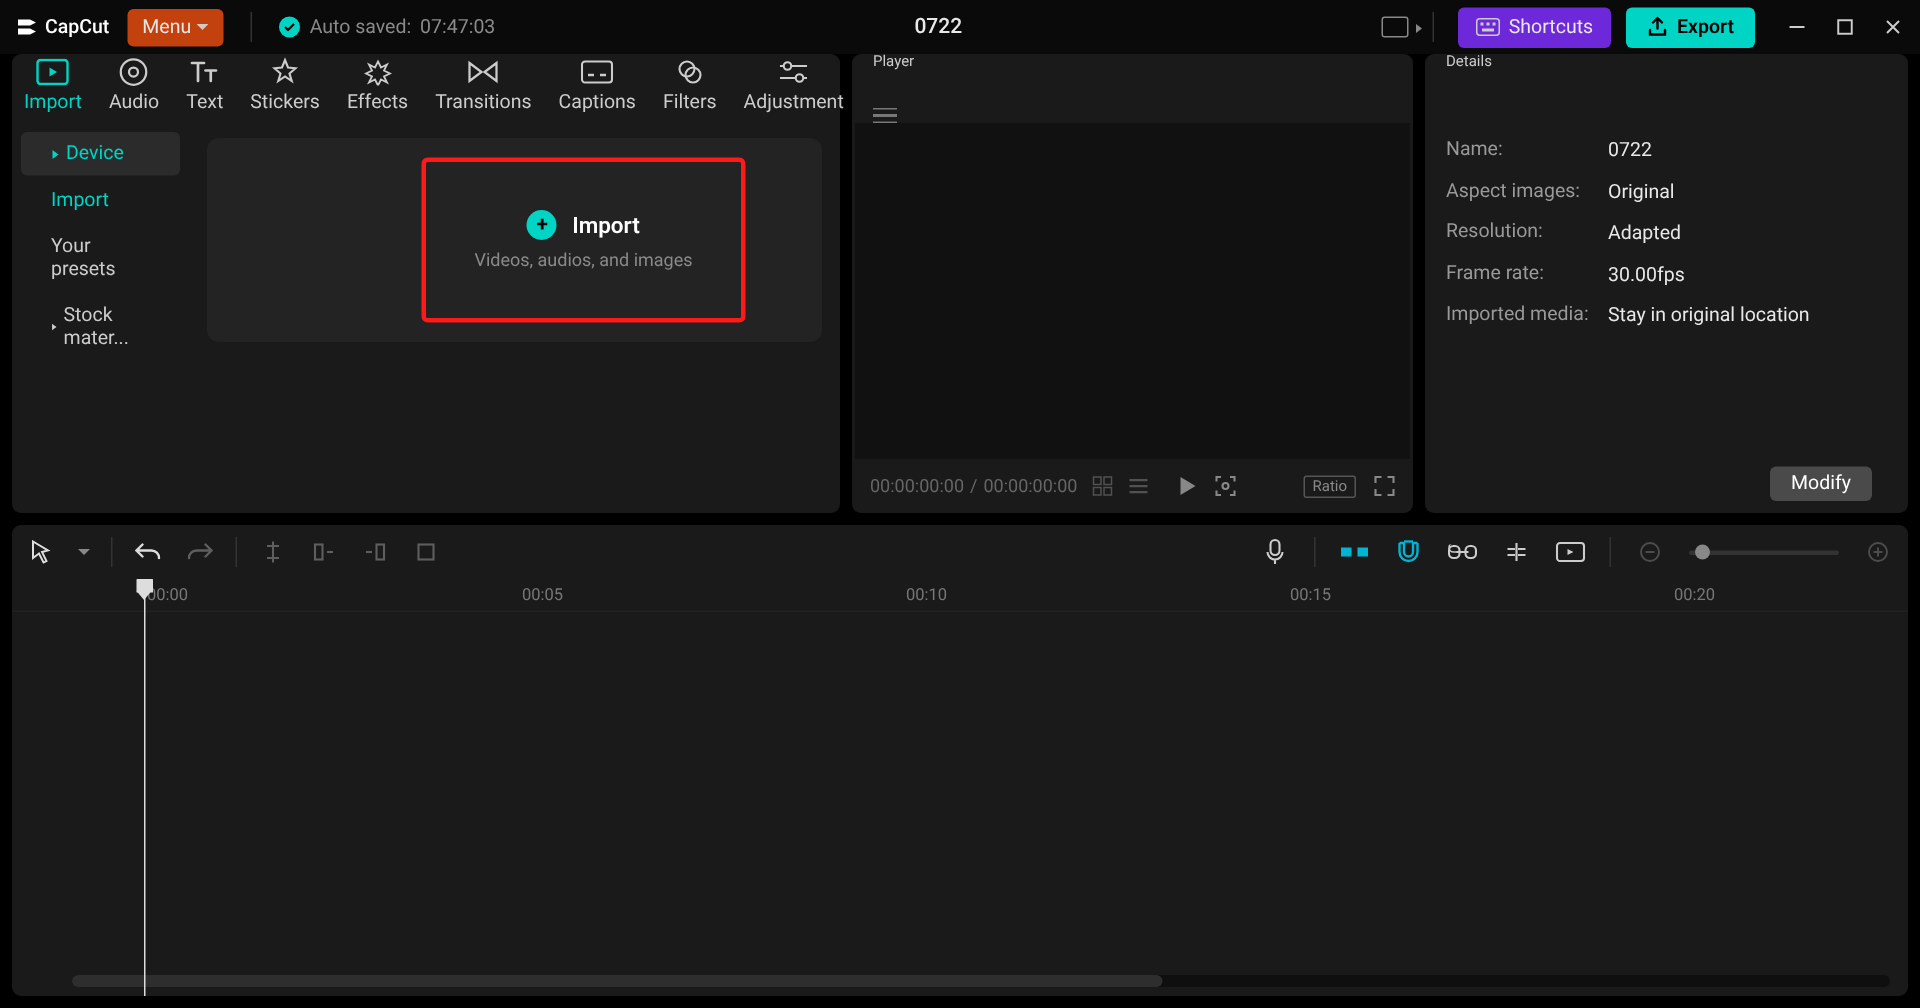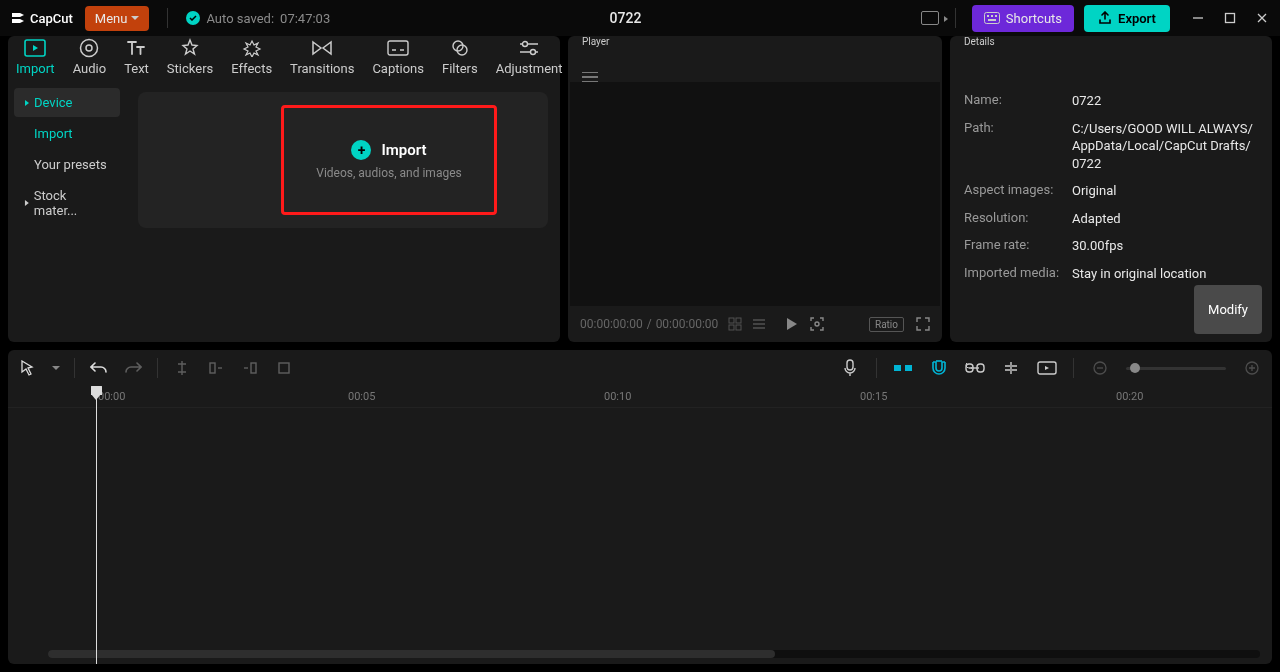--- a/index.html
+++ b/index.html
@@ -21,21 +21,21 @@
 .layout-icon::after { content:""; position:absolute; right:-10px; top:4px; border-left:4px solid #888; border-top:3px solid transparent; border-bottom:3px solid transparent; }
 
 .main { display:flex; height:306px; gap:8px; padding:0 8px; }
 .left-panel { width:552px; background:#1a1a1a; border-radius:6px; display:flex; flex-direction:column; }
 .tabs-row { display:flex; height:46px; align-items:flex-end; padding:0 8px 2px 8px; gap:18px; }
 .tab { display:flex; flex-direction:column; align-items:center; gap:3px; cursor:pointer; color:#ccc; font-size:13px; padding-bottom:4px; }
 .tab.active { color:#00d4c4; }
 .tab-icon { width:22px; height:20px; display:flex; align-items:center; justify-content:center; }
 .left-body { flex:1; display:flex; }
 .left-sidebar { width:122px; padding:6px 6px; }
-.side-item { padding:7px 10px; font-size:13px; color:#ccc; border-radius:4px; cursor:pointer; display:flex; align-items:center; gap:4px; margin-bottom:2px; }
+.side-item { padding:7px 20px; font-size:13px; color:#ccc; border-radius:4px; cursor:pointer; display:flex; align-items:center; gap:4px; margin-bottom:2px; }
 .side-item.active { background:#2b2b2b; color:#00d4c4; }
 .side-item.link { color:#00d4c4; }
 .import-area { flex:1; padding:10px 12px; }
 .import-card { border:3px solid #ff1a1a; border-radius:4px; background:#232323; width:216px; height:110px; display:flex; flex-direction:column; align-items:center; justify-content:center; gap:6px; position:relative; margin-left:92px; cursor:pointer; }
 .import-card .row1 { display:flex; align-items:center; gap:10px; }
 .plus-badge { width:20px; height:20px; background:#00d4c4; border-radius:50%; display:flex; align-items:center; justify-content:center; color:#000; font-weight:bold; font-size:14px; }
 .import-title { font-size:15px; font-weight:600; color:#fff; }
 .import-sub { font-size:12px; color:#8a8a8a; }
 .import-card::after { content:""; position:absolute; left:-4px; right:-4px; top:-6px; bottom:-14px; border-radius:8px; pointer-events:none; }
 .import-wrap { background:#232323; border-radius:8px; padding:0; width:410px; height:136px; display:flex; align-items:center; justify-content:center; }
@@ -47,21 +47,21 @@
 .player-body { flex:1; background:#111; margin:0 2px; }
 .player-controls { height:36px; display:flex; align-items:center; padding:0 12px; gap:10px; color:#666; font-size:12px; }
 .pc-right { margin-left:auto; display:flex; align-items:center; gap:12px; }
 .ratio-box { border:1px solid #555; padding:1px 5px; font-size:10px; color:#888; border-radius:2px; cursor:pointer;margin-left:32px; }
 
 .details-panel { width:322px; background:#1a1a1a; border-radius:6px; display:flex; flex-direction:column; position:relative; }
 .details-body { padding:10px 14px; font-size:13px; display:flex; flex-direction:column; gap:10px; }
 .detail-row { display:flex; gap:12px; }
 .detail-label { width:96px; color:#999; }
 .detail-value { flex:1; color:#e8e8e8; word-break:break-all; line-height:1.35; }
-.modify-btn { position:absolute; right:10px; bottom:8px; background:#4a4a4a; border:none; color:#fff; padding:17px 14px; border-radius:4px; font-size:13px; cursor:pointer; }
+.modify-btn { position:absolute; right:24px; bottom:8px; background:#4a4a4a; border:none; color:#fff; padding:4px 14px; border-radius:4px; font-size:13px; cursor:pointer; }
 
 .toolbar { height:36px; background:#1a1a1a; margin:8px 8px 0 8px; border-radius:6px 6px 0 0; display:flex; align-items:center; padding:0 10px; gap:14px; }
 .tool-sep { width:1px; height:20px; background:#333; }
 .tool-icon { width:20px; height:20px; display:flex; align-items:center; justify-content:center; cursor:pointer; color:#aaa; }
 .tool-icon.dim { opacity:0.35; }
 .toolbar-right { margin-left:auto; display:flex; align-items:center; gap:16px; }
 .zoom-track { width:100px; height:3px; background:#333; border-radius:2px; position:relative; }
 .zoom-thumb { position:absolute; left:4px; top:-4px; width:10px; height:10px; background:#888; border-radius:50%; }
 
 .timeline { background:#1a1a1a; margin:0 8px 8px 8px; border-radius:0 0 6px 6px; height:278px; position:relative; overflow:hidden; }
@@ -314,24 +314,20 @@
   <div class="details-panel">
     <div class="panel-head">
       <span>Details</span>
     </div>
     <div class="details-body">
       <div class="detail-row">
           <span class="detail-label">Name:</span>
           <span class="detail-value">0722</span>
         </div>
       <div class="detail-row">
-          <span class="detail-label">Path:</span>
-          <span class="detail-value">C:/Users/GOOD WILL ALWAYS/AppData/Local/CapCut Drafts/0722</span>
-        </div>
-      <div class="detail-row">
           <span class="detail-label">Aspect images:</span>
           <span class="detail-value">Original</span>
         </div>
       <div class="detail-row">
           <span class="detail-label">Resolution:</span>
           <span class="detail-value">Adapted</span>
         </div>
       <div class="detail-row">
           <span class="detail-label">Frame rate:</span>
           <span class="detail-value">30.00fps</span>

